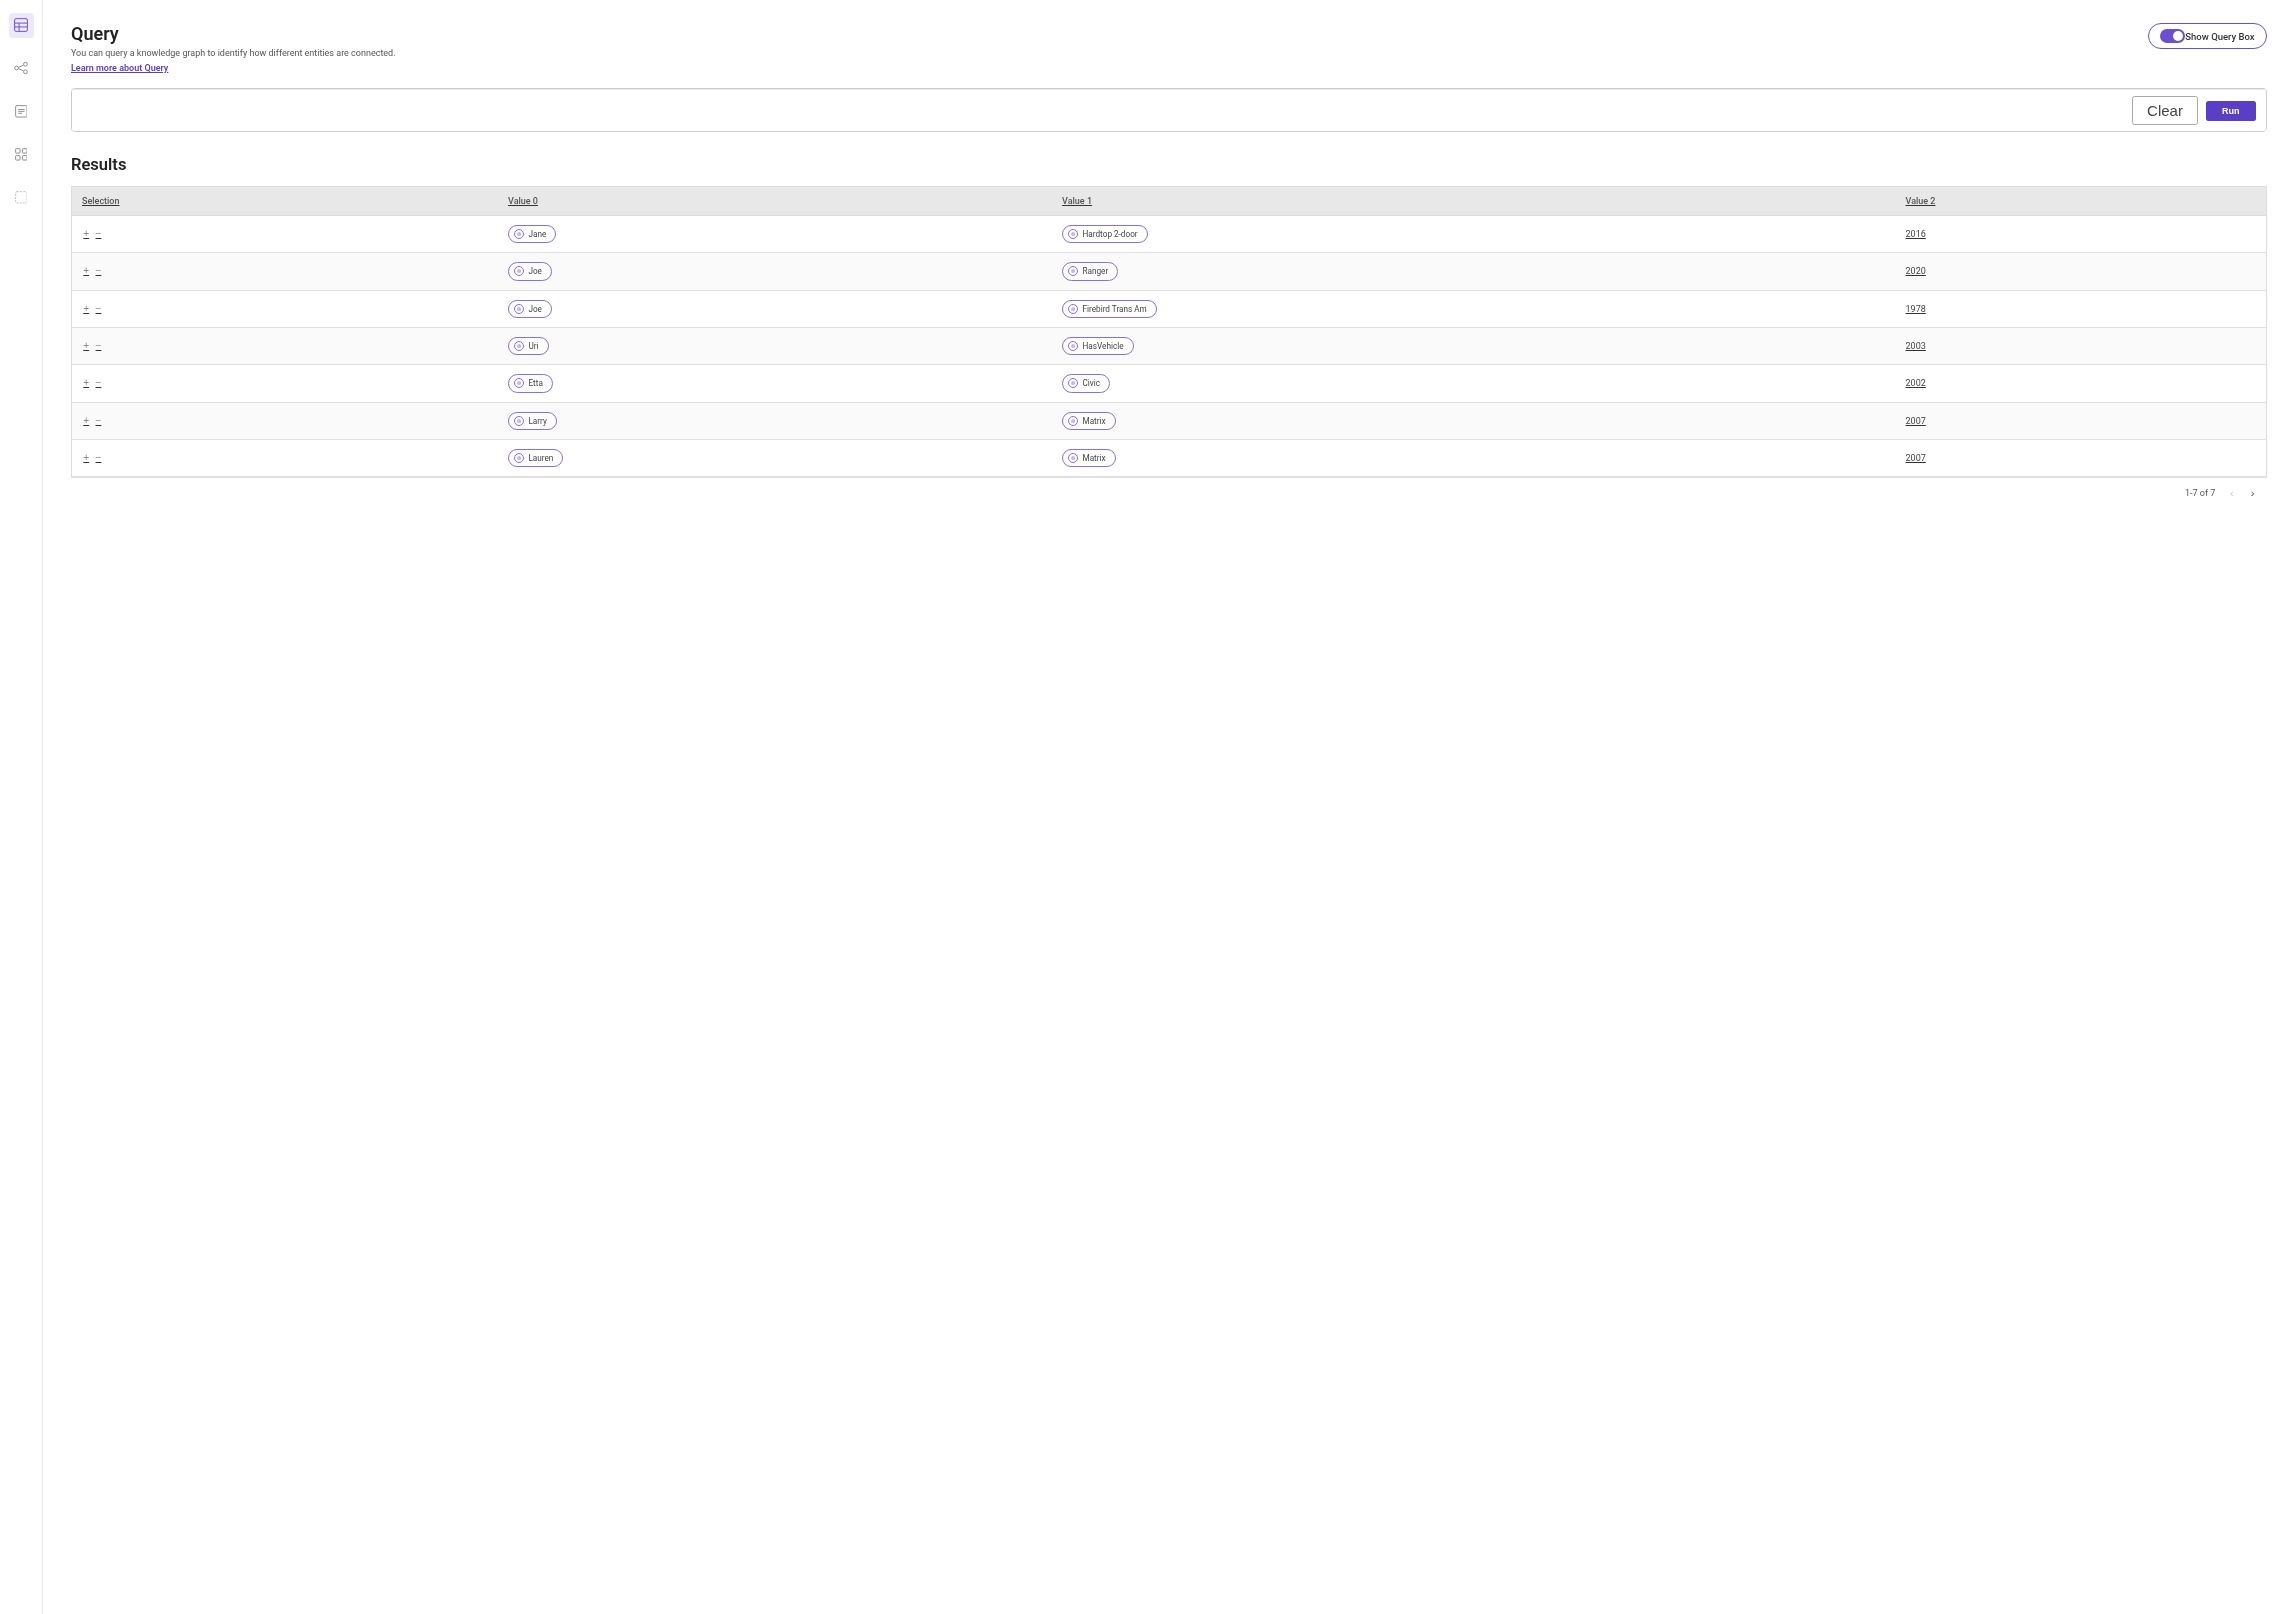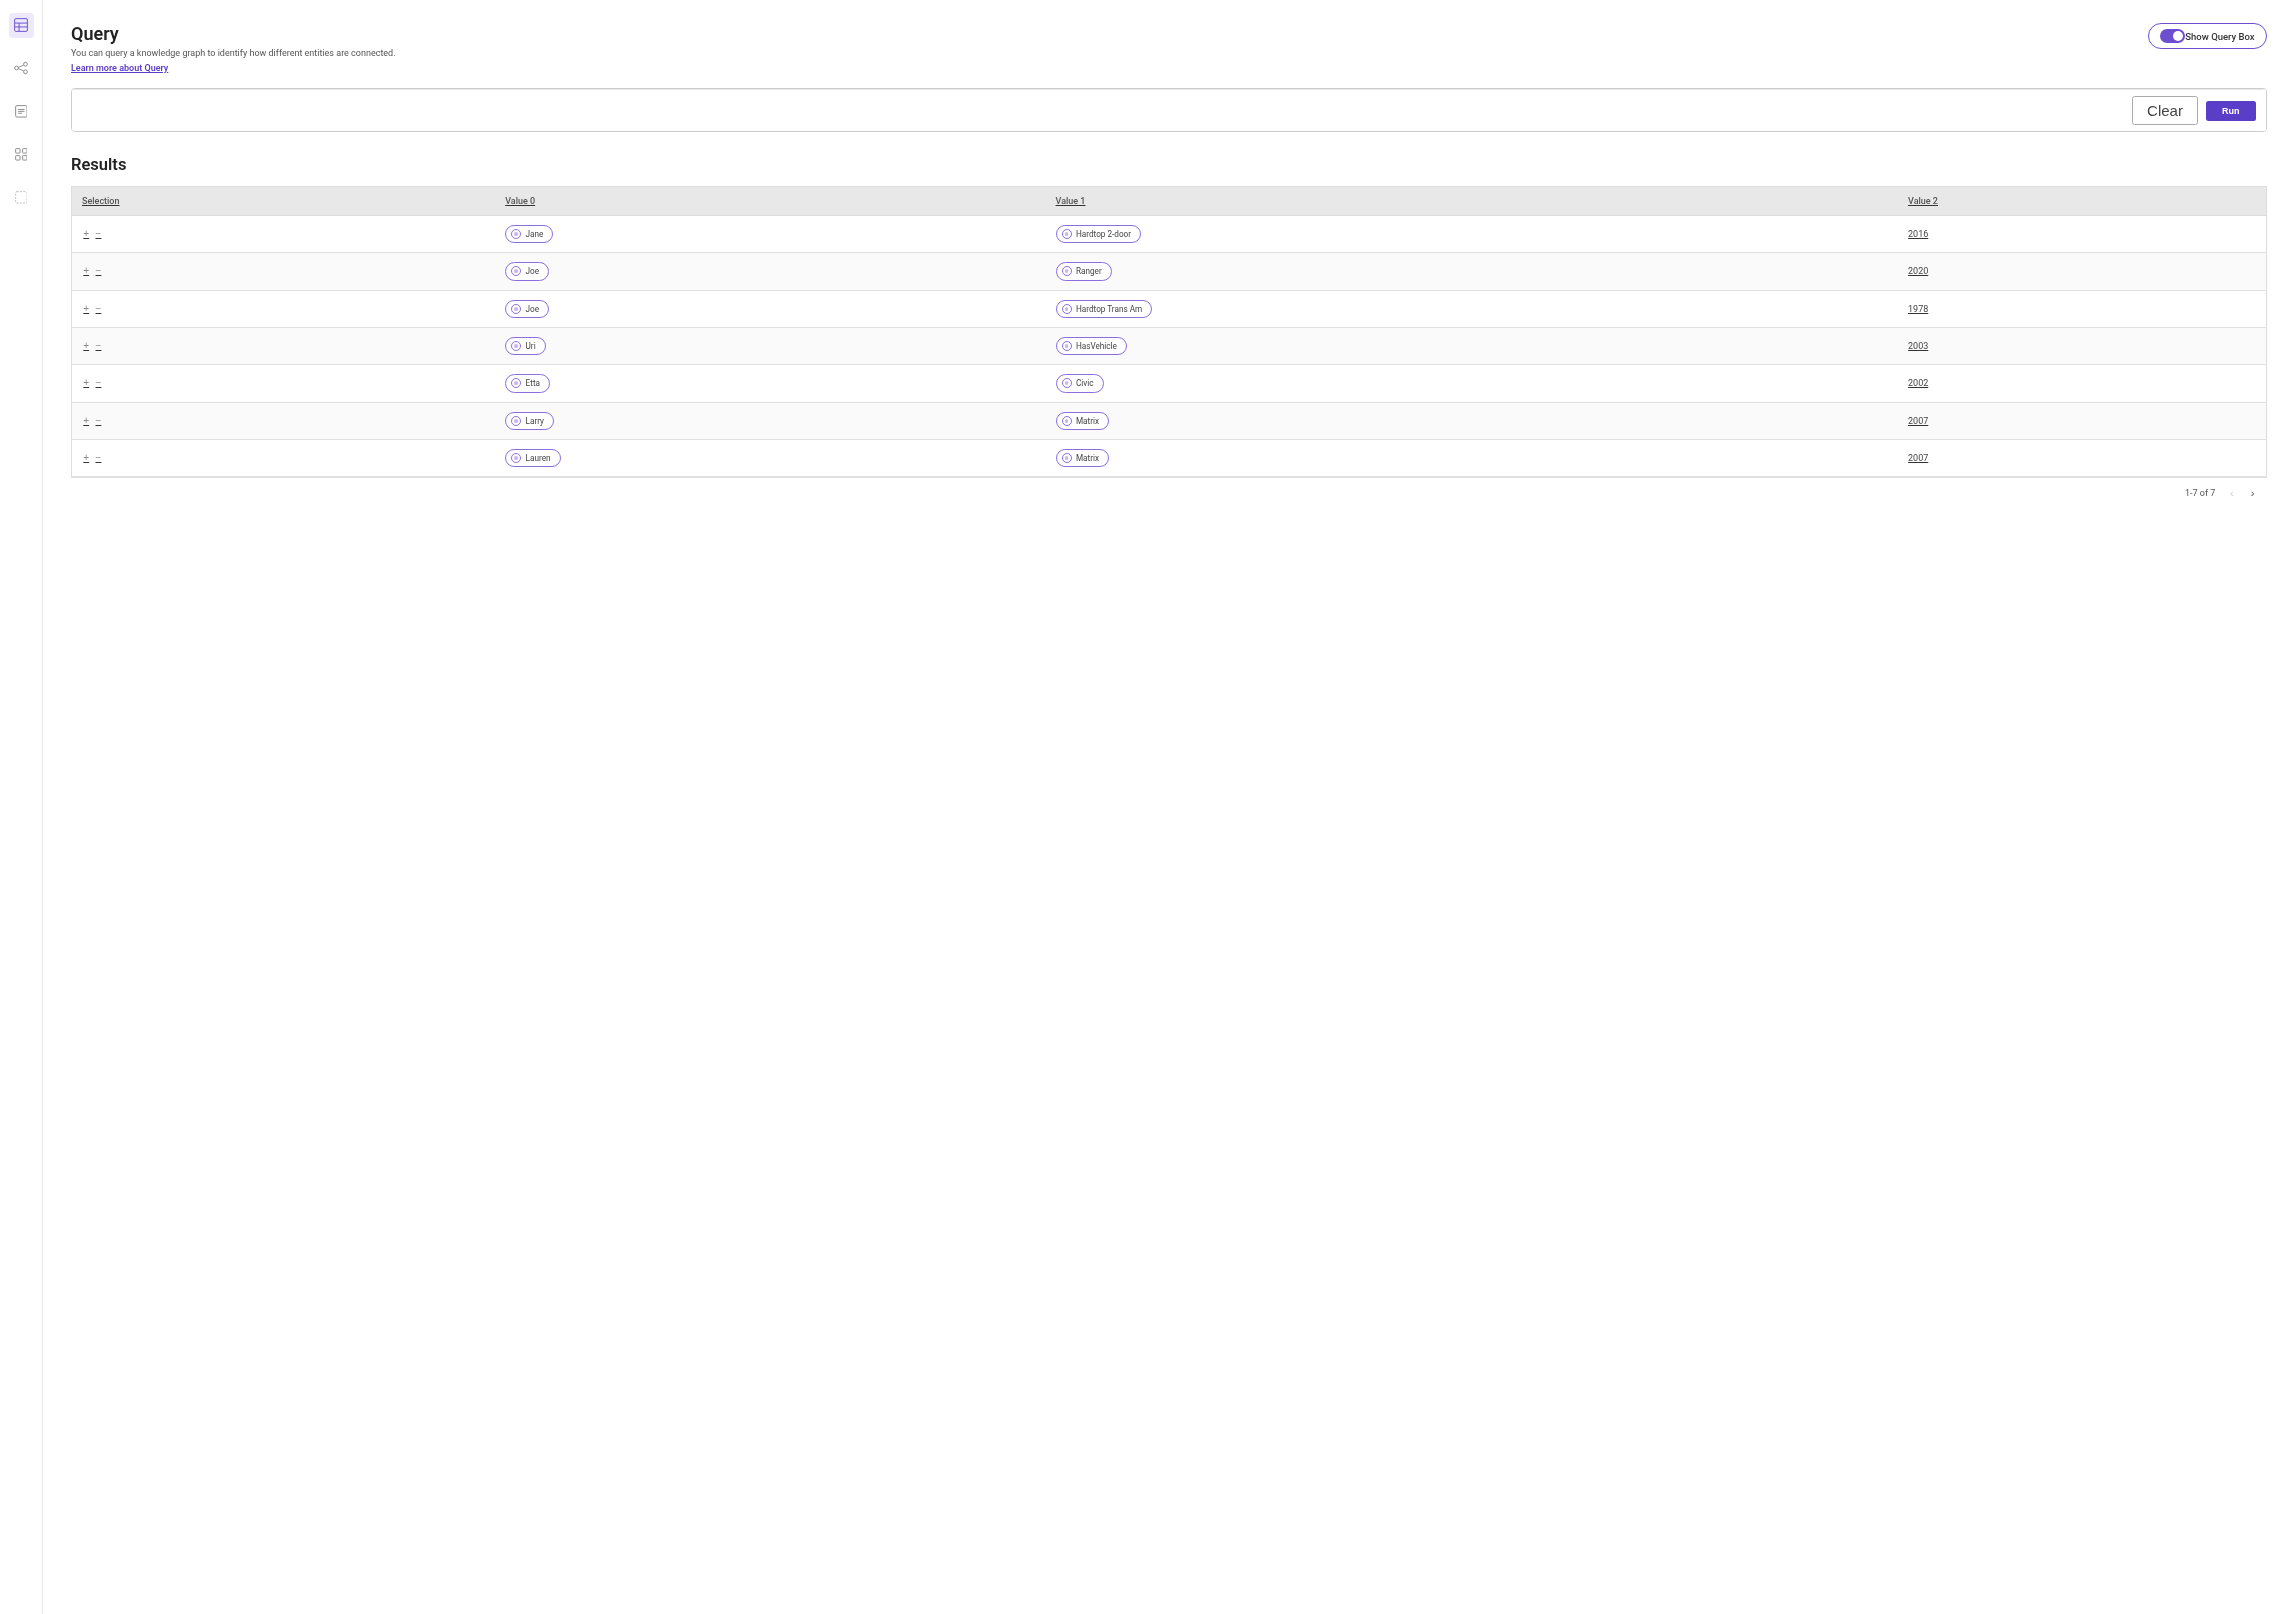--- a/index.html
+++ b/index.html
@@ -401,21 +401,21 @@
     </td>
             <td>
       <span class="node-chip">
         <span class="node-dot"></span>
         <span>Joe</span>
       </span>
     </td>
             <td>
       <span class="node-chip">
         <span class="node-dot"></span>
-        <span>Hardtop Trans Am</span>
+        <span>Firebird Trans Am</span>
       </span>
     </td>
             <td>1978</td>
           </tr>
           <tr>
             <td>
       <div class="selection-controls">
         <button class="sel-btn">+</button>
         <button class="sel-btn">−</button>
       </div>

